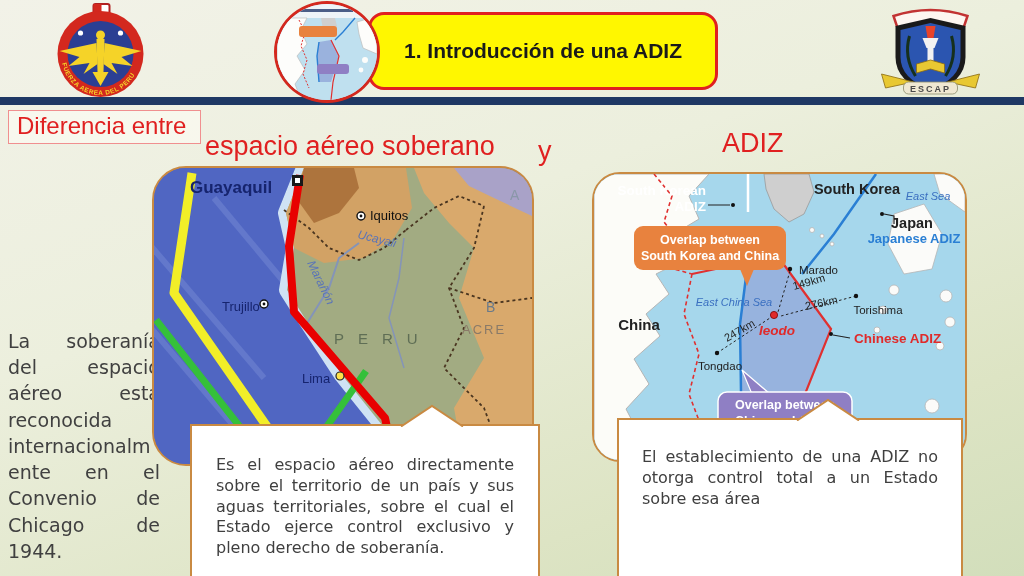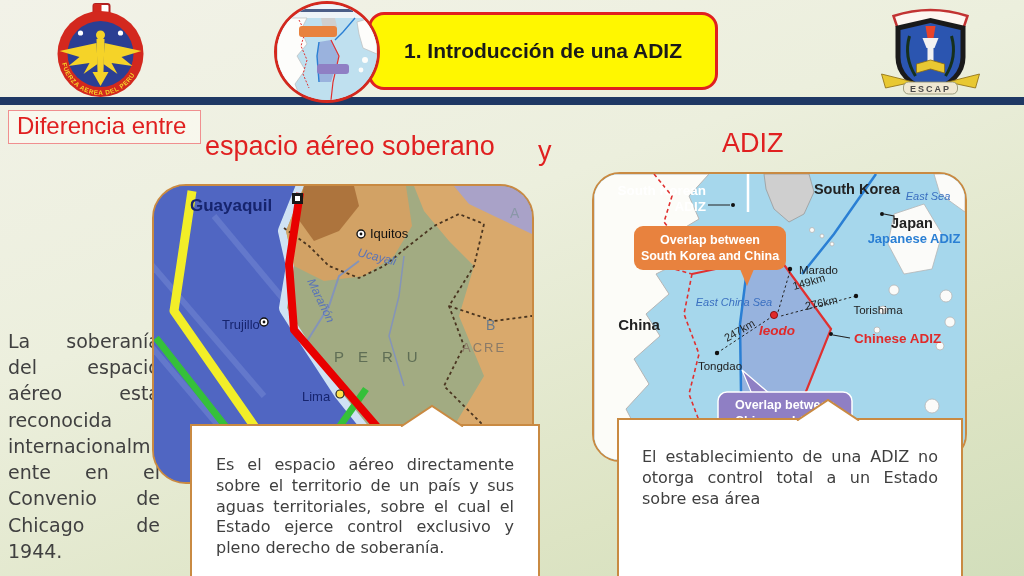--- a/index.html
+++ b/index.html
@@ -25,21 +25,21 @@
     left:8px;top:110px;padding:1px 14px 3px 8px;border:1px solid #f08f8f;
     background:rgba(255,253,246,0.55);color:#e02020;font-size:24px;
   }
   .red-title{color:#e02020;font-size:27px;}
   
   .left-para{
     left:8px;top:328px;width:152px;color:#404040;font-size:19px;line-height:1.38;
     text-align:justify;overflow-wrap:break-word;font-family:"DejaVu Sans",sans-serif;
   }
   
-  .peru-map{left:152px;top:184px;width:378px;height:296px;border:2px solid #c98a42;border-radius:34px;overflow:hidden;background:#5066c2;}
+  .peru-map{left:152px;top:166px;width:378px;height:296px;border:2px solid #c98a42;border-radius:34px;overflow:hidden;background:#5066c2;}
   .adiz-map{left:592px;top:172px;width:371px;height:286px;border:2px solid #c98a42;border-radius:28px;overflow:hidden;background:#a6d7ec;}
   
   .callout{
     background:#ffffff;border:2px solid #c98a42;color:#3f3f3f;
     font-family:"DejaVu Sans",sans-serif;text-align:justify;z-index:6;
   }
   .callout-left{left:190px;top:424px;width:350px;height:170px;font-size:16px;line-height:1.3;padding:20px 15px 10px 15px;box-sizing:border-box;}
   .callout-right{left:617px;top:418px;width:346px;height:176px;font-size:16px;line-height:1.3;padding:18px 14px 10px 14px;box-sizing:border-box;}
   .callout p{margin:9px;}
   .callout p + p{margin-top:24px;}

